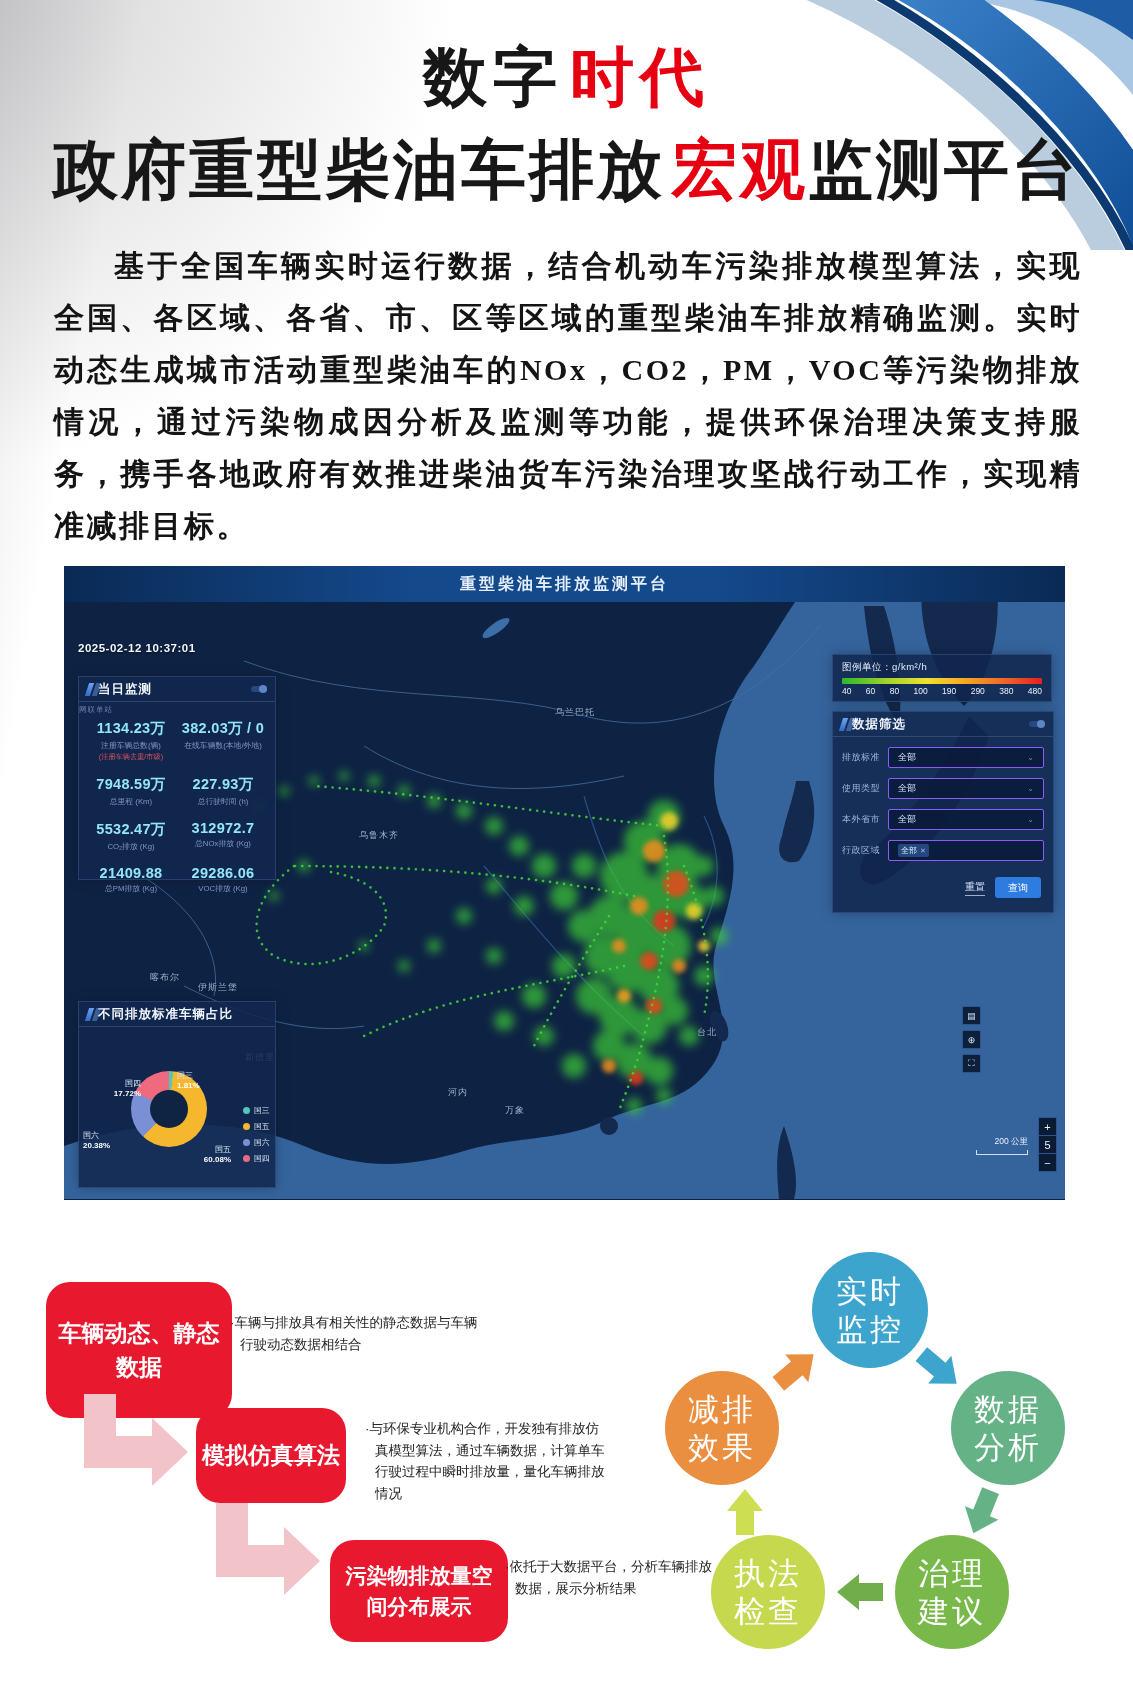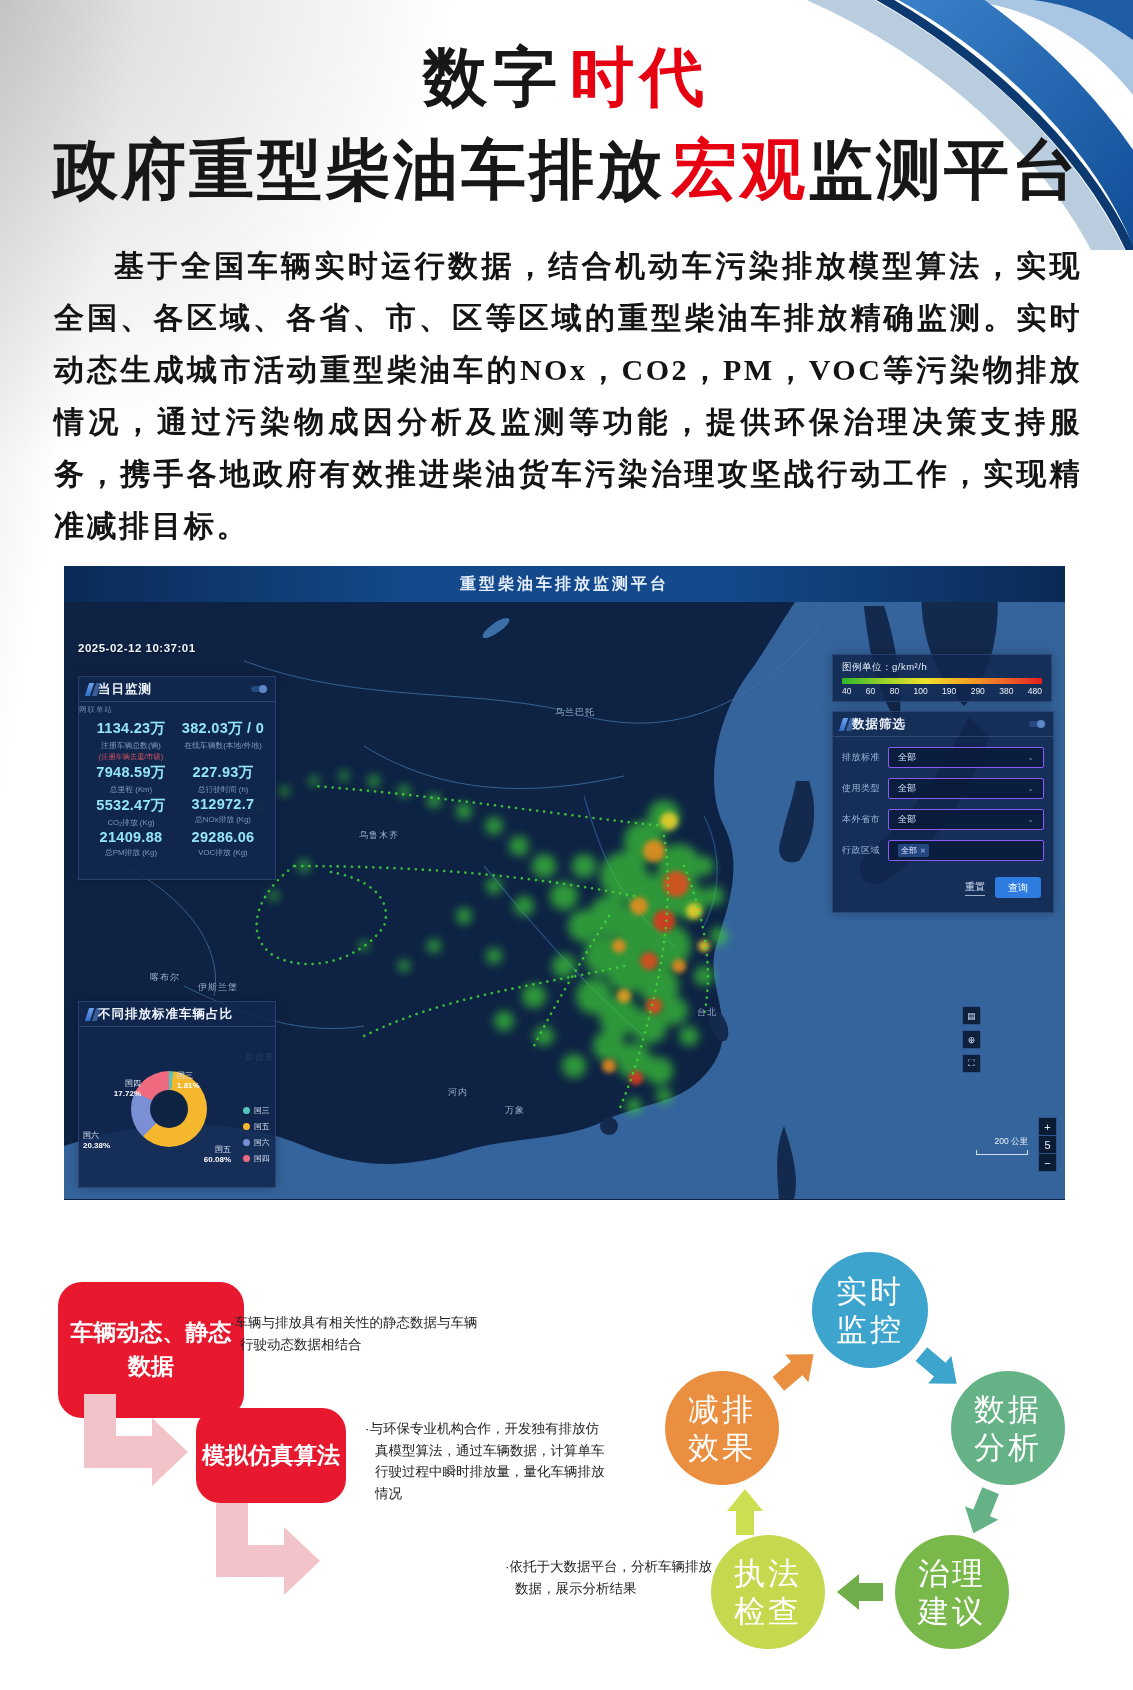--- a/index.html
+++ b/index.html
@@ -39,21 +39,21 @@
   .slash{width:5px;height:13px;margin-right:6px;transform:skewX(-18deg);
          background:linear-gradient(180deg,#6fa2ef,#2f6bc8);
          box-shadow:7px 0 0 rgba(111,162,239,.45);}
   .ptitle b{color:#f0f6ff;font-size:12.5px;letter-spacing:1px;font-weight:700;}
   .mini-toggle{margin-left:auto;width:16px;height:6px;border-radius:3px;background:#27497f;position:relative;}
   .mini-toggle::after{content:"";position:absolute;right:0;top:-1px;width:8px;height:8px;border-radius:50%;background:#5d86c6;}
   
   .daily{left:14px;top:110px;width:196px;height:202px;}
   .sub-row{display:flex;align-items:center;height:15px;position:relative;}
   .sub-row span{color:#6d86b4;font-size:7.5px;letter-spacing:1px;}
-  .stats{display:grid;grid-template-columns:1fr 1fr;padding:2px 6px 0 6px;row-gap:1px;}
+  .stats{display:grid;grid-template-columns:1fr 1fr;padding:2px 6px 0 6px;row-gap:13px;}
   .stat{text-align:center;}
   .stat .v{color:#93e6f5;font-size:14.5px;font-weight:700;letter-spacing:.3px;white-space:nowrap;}
   .stat .l{color:#8096c2;font-size:7.8px;margin-top:2px;white-space:nowrap;}
   .stat .s{color:#d9535f;font-size:7.2px;margin-top:1px;white-space:nowrap;}
   
   .legend{left:768px;top:88px;width:220px;height:48px;padding:6px 9px;box-sizing:border-box;}
   .legend .u{color:#e7eefb;font-size:9.5px;letter-spacing:.5px;}
   .grad{height:6px;border-radius:1px;margin-top:4px;
     background:linear-gradient(90deg,#2db82d,#9ed32a 22%,#f0e12c 42%,#f5a623 62%,#ef6428 82%,#e51f1f);}
   .ticks{display:flex;justify-content:space-between;margin-top:2px;}
@@ -247,21 +247,21 @@
 
     <div class="dash-header">
       <span class="dash-title">重型柴油车排放监测平台</span>
     </div>
 
     <div class="map-label" style="left:491px;top:140px;">乌兰巴托</div>
     <div class="map-label" style="left:295px;top:263px;">乌鲁木齐</div>
     <div class="map-label" style="left:86px;top:405px;">喀布尔</div>
     <div class="map-label" style="left:134px;top:415px;">伊斯兰堡</div>
     <div class="map-label" style="left:181px;top:485px;">新德里</div>
-    <div class="map-label" style="left:633px;top:440px;text-align:right;">台北</div>
+    <div class="map-label" style="left:633px;top:460px;text-align:right;">台北</div>
     <div class="map-label" style="left:384px;top:520px;">河内</div>
     <div class="map-label" style="left:441px;top:538px;">万象</div>
 
     <div class="timestamp">2025-02-12 10:37:01</div>
 
     <div class="panel daily">
       <div class="ptitle">
         <span class="slash"></span>
         <b>当日监测</b>
         <span class="mini-toggle"></span>
@@ -418,26 +418,27 @@
       <span class="zbtn">5</span>
       <span class="zbtn">−</span>
     </div>
 
     <div class="scale">
       <span>200 公里</span>
       <div class="bar"></div>
     </div>
   </div>
 
-  <div class="rbox" style="left:58px;top:1282px;width:162px;height:136px;font-size:23px;padding:0 12px;font-family:Liberation Serif, serif;">车辆动态、静态数据</div>
+  <div class="rbox" style="left:46px;top:1282px;width:162px;height:136px;font-size:23px;padding:0 12px;">车辆动态、静态数据</div>
   <div class="note" style="left:222px;top:1312px;width:242px;">·车辆与排放具有相关性的静态数据与车辆行驶动态数据相结合</div>
 
   <div class="rbox" style="left:196px;top:1408px;width:150px;height:95px;font-size:23px;">模拟仿真算法</div>
   <div class="note" style="left:357px;top:1418px;width:232px;">·与环保专业机构合作，开发独有排放仿真模型算法，通过车辆数据，计算单车行驶过程中瞬时排放量，量化车辆排放情况</div>
 
+  <div class="rbox" style="left:330px;top:1540px;width:154px;height:102px;font-size:21px;padding:0 12px;">污染物排放量空间分布展示</div>
   <div class="note" style="left:497px;top:1556px;width:200px;">·依托于大数据平台，分析车辆排放数据，展示分析结果</div>
 
   <svg class="flow-arrows" viewBox="0 0 600 540">
     <polygon points="84,244 116,244 116,286 152,286 152,268 188,302 152,336 152,318 84,318" fill="#f2c3c9"></polygon>
     <polygon points="216,353 248,353 248,395 284,395 284,377 320,411 284,445 284,427 216,427" fill="#f2c3c9"></polygon>
   </svg>
 
   <svg class="cycle" viewBox="0 0 538 540">
     <circle cx="275" cy="160" r="58" fill="#3ca4cd"></circle>
     <circle cx="413" cy="278" r="57" fill="#66b287"></circle>

